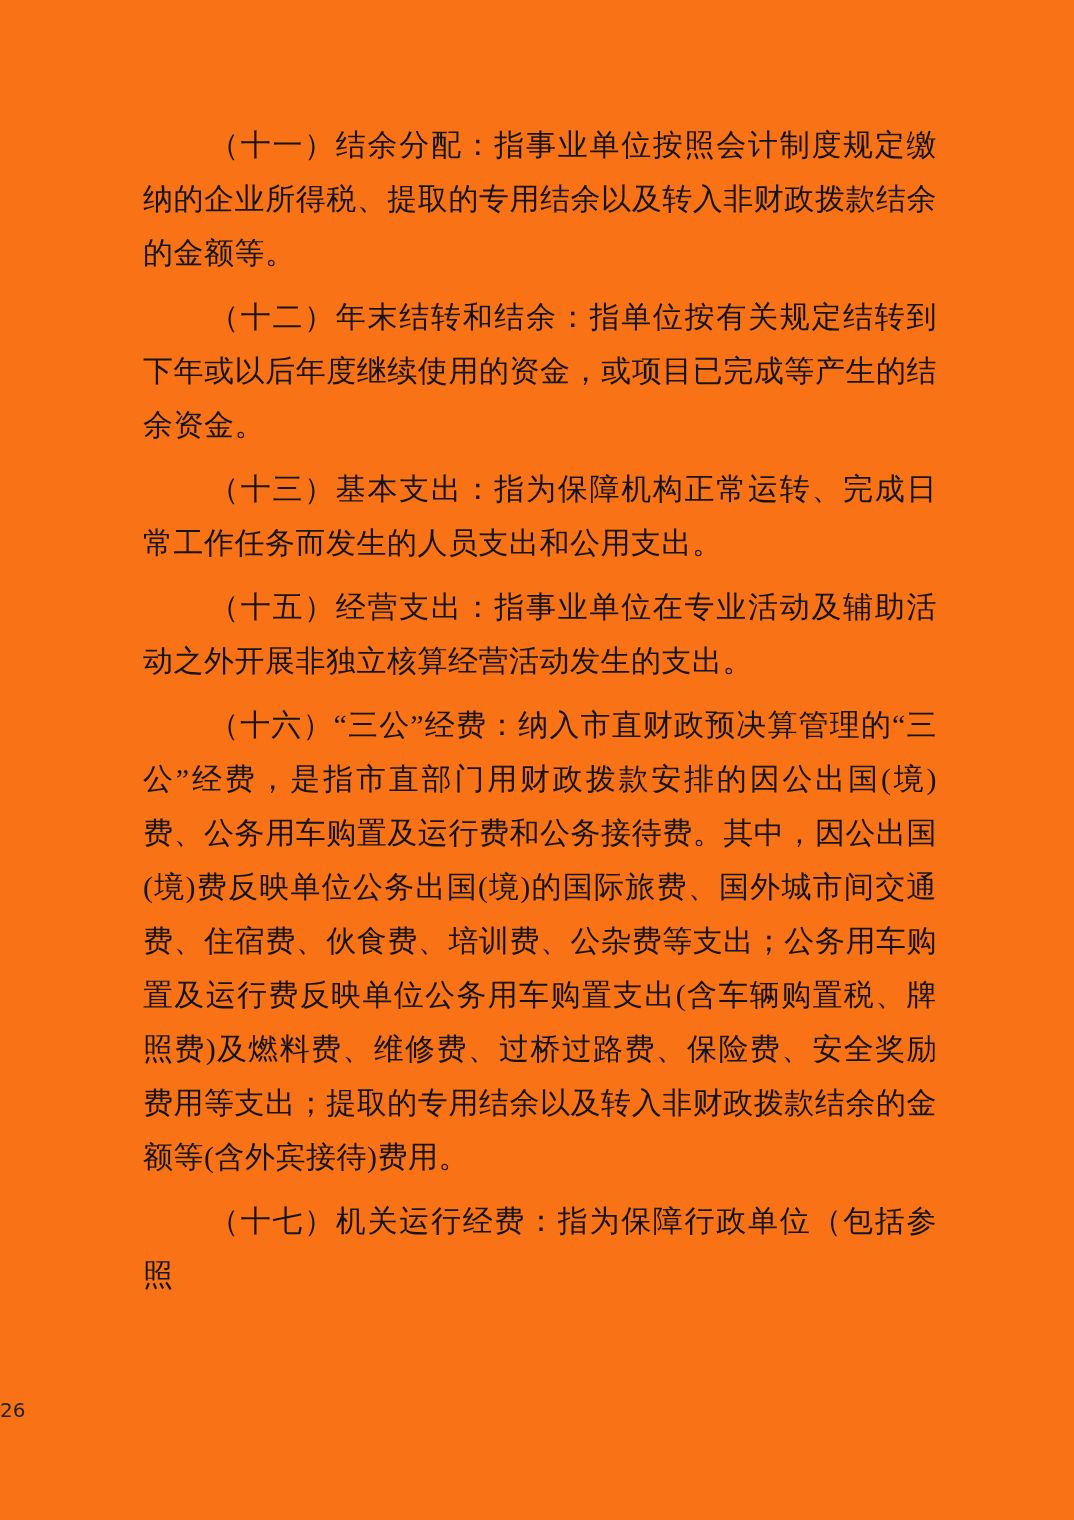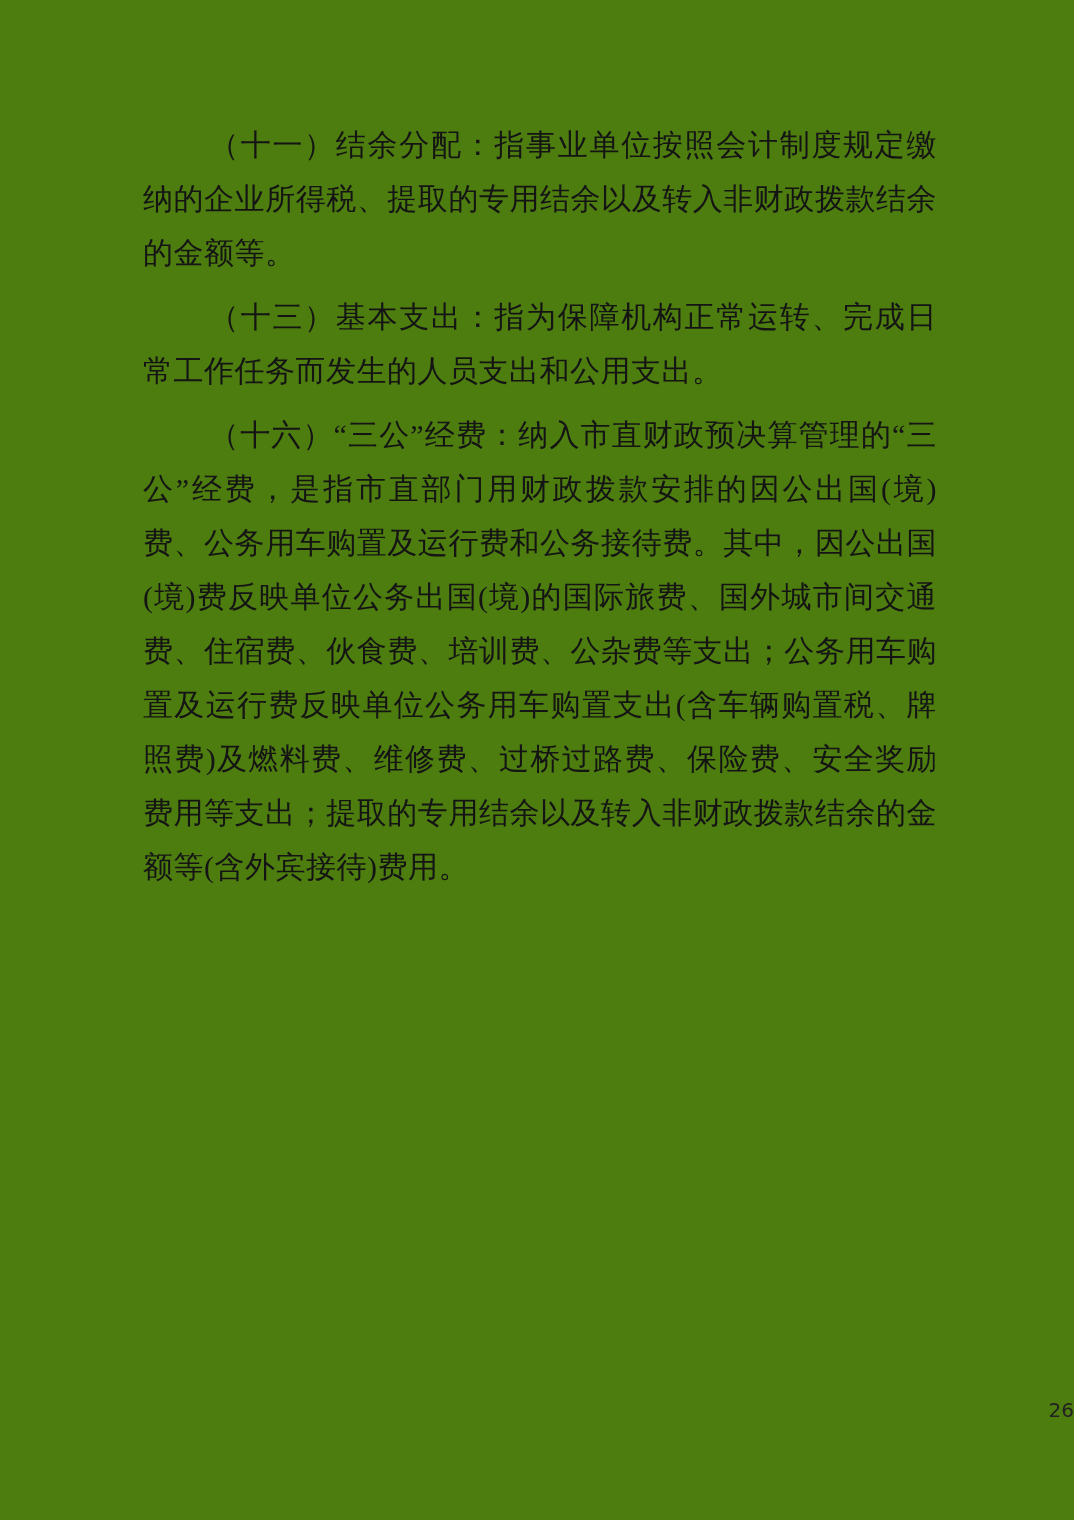--- a/index.html
+++ b/index.html
@@ -4,21 +4,21 @@
 <style>
   html, body {
     margin: 0;
     padding: 0;
     background: #ffffff;
   }
   .page {
     position: relative;
     width: 1074px;
     height: 1520px;
-    background: #4d7c0f;
+    background: #f97316;
     overflow: hidden;
     font-family: "Liberation Serif", "DejaVu Serif", serif;
   }
   .text-block {
     position: absolute;
     left: 143px;
     top: 118px;
     width: 794px;
     color: #141414;
     font-size: 30px;
@@ -32,36 +32,39 @@
     text-indent: 2.2em;
   }
   .text-block p:last-child {
     margin-bottom: 0;
   }
   .page-footer {
     position: absolute;
     left: 0;
     top: 1398px;
     width: 1074px;
-    text-align: right;
+    text-align: left;
   }
   .page-number {
     font-family: "DejaVu Sans", "Liberation Sans", sans-serif;
     font-size: 20px;
     color: #222222;
   }
 </style>
 </head>
 <body>
 
 <div class="page">
 
   <div class="text-block">
     <p>（十一）结余分配：指事业单位按照会计制度规定缴纳的企业所得税、提取的专用结余以及转入非财政拨款结余的金额等。</p>
+    <p>（十二）年末结转和结余：指单位按有关规定结转到下年或以后年度继续使用的资金，或项目已完成等产生的结余资金。</p>
     <p>（十三）基本支出：指为保障机构正常运转、完成日常工作任务而发生的人员支出和公用支出。</p>
+    <p>（十五）经营支出：指事业单位在专业活动及辅助活动之外开展非独立核算经营活动发生的支出。</p>
     <p>（十六）“三公”经费：纳入市直财政预决算管理的“三公”经费，是指市直部门用财政拨款安排的因公出国(境)费、公务用车购置及运行费和公务接待费。其中，因公出国(境)费反映单位公务出国(境)的国际旅费、国外城市间交通费、住宿费、伙食费、培训费、公杂费等支出；公务用车购置及运行费反映单位公务用车购置支出(含车辆购置税、牌照费)及燃料费、维修费、过桥过路费、保险费、安全奖励费用等支出；提取的专用结余以及转入非财政拨款结余的金额等(含外宾接待)费用。</p>
+    <p>（十七）机关运行经费：指为保障行政单位（包括参照</p>
   </div>
 
   <div class="page-footer">
     <span class="page-number">26</span>
   </div>
 
 </div>
 
 </body></html>

